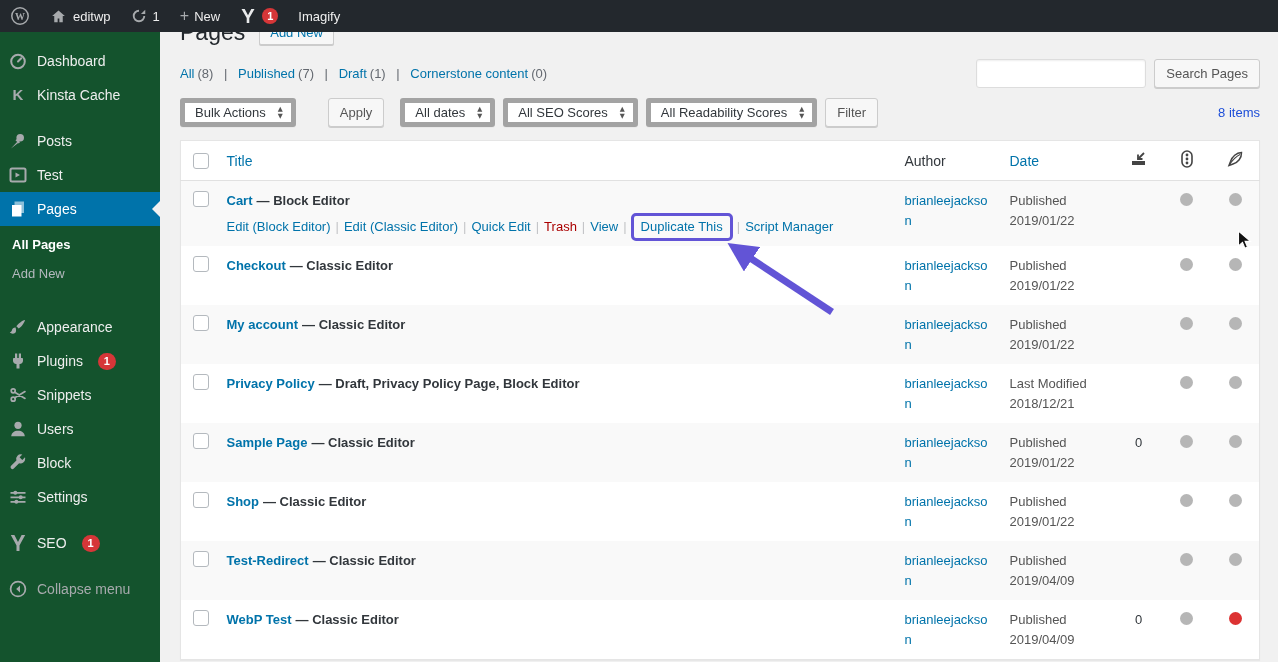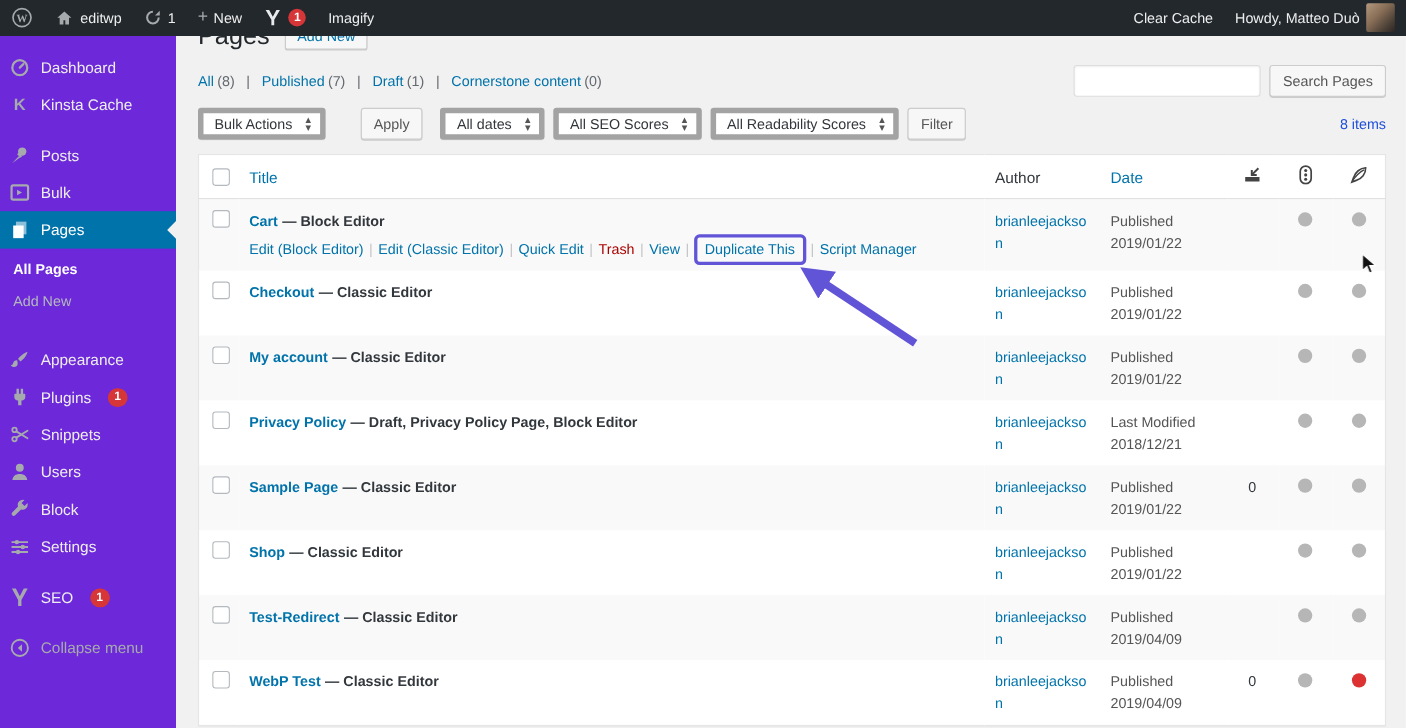--- a/index.html
+++ b/index.html
@@ -11,21 +11,21 @@
   #adminbar { position:fixed; top:0; left:0; width:100%; height:32px; background:#23282d; display:flex; z-index:60; color:#eee; }
   .ab-item { display:flex; align-items:center; gap:6px; padding:0 10px; height:32px; font-size:13px; color:#eee; cursor:pointer; white-space:nowrap; }
   .ab-icon { display:flex; align-items:center; justify-content:center; color:#a7aaad; }
   .ab-plus { font-size:16px; color:#a7aaad; margin-right:-1px; }
   .ab-badge { background:#d63638; color:#fff; border-radius:9px; font-size:11px; line-height:16px; min-width:16px; padding:0 5px; text-align:center; font-weight:bold; }
   .ab-right { margin-left:auto; display:flex; align-items:center; }
   .avatar { width:26px; height:26px; border-radius:2px; display:inline-block;
             background:linear-gradient(135deg,#b3987f 0%,#8a6f58 40%,#4e4238 75%,#2c2622 100%); }
 
   
-  #sidebar { position:fixed; top:32px; left:0; bottom:0; width:160px; background:#6d28d9; z-index:50; padding-top:12px; }
+  #sidebar { position:fixed; top:32px; left:0; bottom:0; width:160px; background:#14532d; z-index:50; padding-top:12px; }
   .menu-item { position:relative; display:flex; align-items:center; gap:9px; padding:7px 8px; font-size:14px; color:#eee; cursor:pointer; min-height:34px; }
   .menu-icon { width:20px; height:20px; flex:0 0 20px; display:flex; align-items:center; justify-content:center; color:#a7aaad; }
   .menu-item.active { background:#0073aa; color:#fff; }
   .menu-item.active .menu-icon { color:#fff; }
   .menu-item.active::after { content:""; position:absolute; right:0; top:50%; margin-top:-8px; border:8px solid transparent; border-right-color:#f1f1f1; }
   .menu-item.dim { color:#a7aaad; }
   .menu-sep { height:12px; }
   .menu-badge { margin-left:6px; background:#d63638; color:#fff; font-size:11px; font-weight:bold; line-height:17px; min-width:18px; border-radius:9px; text-align:center; padding:0 5px; }
   .submenu { padding:4px 0 10px; }
   .submenu a { display:block; padding:7px 12px; font-size:13px; color:#b4b9be; }
@@ -121,29 +121,20 @@
     <span class="ab-icon">
       <svg width="16" height="16" viewBox="0 0 16 16">
           <path d="M1.5 1h3.2L8 7.2 11.3 1h3.2L9.3 10v5H6.7v-5z" fill="#e8eaeb"></path>
         </svg>
     </span>
     <span class="ab-badge">1</span>
   </div>
   <div class="ab-item">
     <span>Imagify</span>
   </div>
-  <div class="ab-right">
-    <div class="ab-item">
-      <span>Clear Cache</span>
-    </div>
-    <div class="ab-item">
-      <span>Howdy, Matteo Duò</span>
-      <span class="avatar"></span>
-    </div>
-  </div>
 </header>
 
 <nav id="sidebar">
   <div class="menu-item">
     <span class="menu-icon">
         <svg viewBox="0 0 20 20" width="20" height="20">
           <circle cx="10" cy="10.5" r="6.8" fill="none" stroke="currentColor" stroke-width="2"></circle>
           <path d="M10 10.5l3.2-3.2" stroke="currentColor" stroke-width="2" stroke-linecap="round"></path>
         </svg>
       </span>
@@ -168,21 +159,21 @@
       </span>
     <span>Posts</span>
   </div>
   <div class="menu-item">
     <span class="menu-icon">
         <svg viewBox="0 0 20 20" width="20" height="20">
           <rect x="2.5" y="3.5" width="15" height="13" rx="1.5" fill="none" stroke="currentColor" stroke-width="2"></rect>
           <path d="M7.5 7.5v5l4.5-2.5z" fill="currentColor"></path>
         </svg>
       </span>
-    <span>Bulk</span>
+    <span>Test</span>
   </div>
   <div class="menu-item active">
     <span class="menu-icon">
         <svg viewBox="0 0 20 20" width="20" height="20">
           <rect x="6.5" y="2.5" width="9.5" height="11.5" fill="currentColor" opacity="0.55"></rect>
           <rect x="4" y="6" width="9.5" height="11.5" fill="currentColor"></rect>
         </svg>
       </span>
     <span>Pages</span>
   </div>

